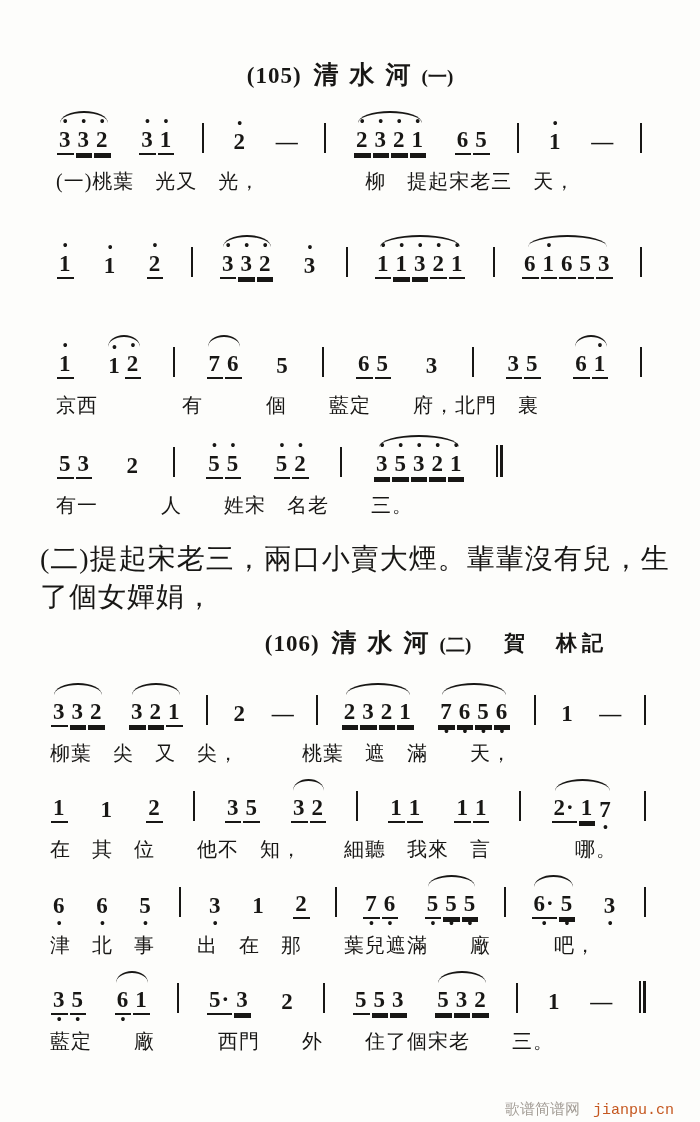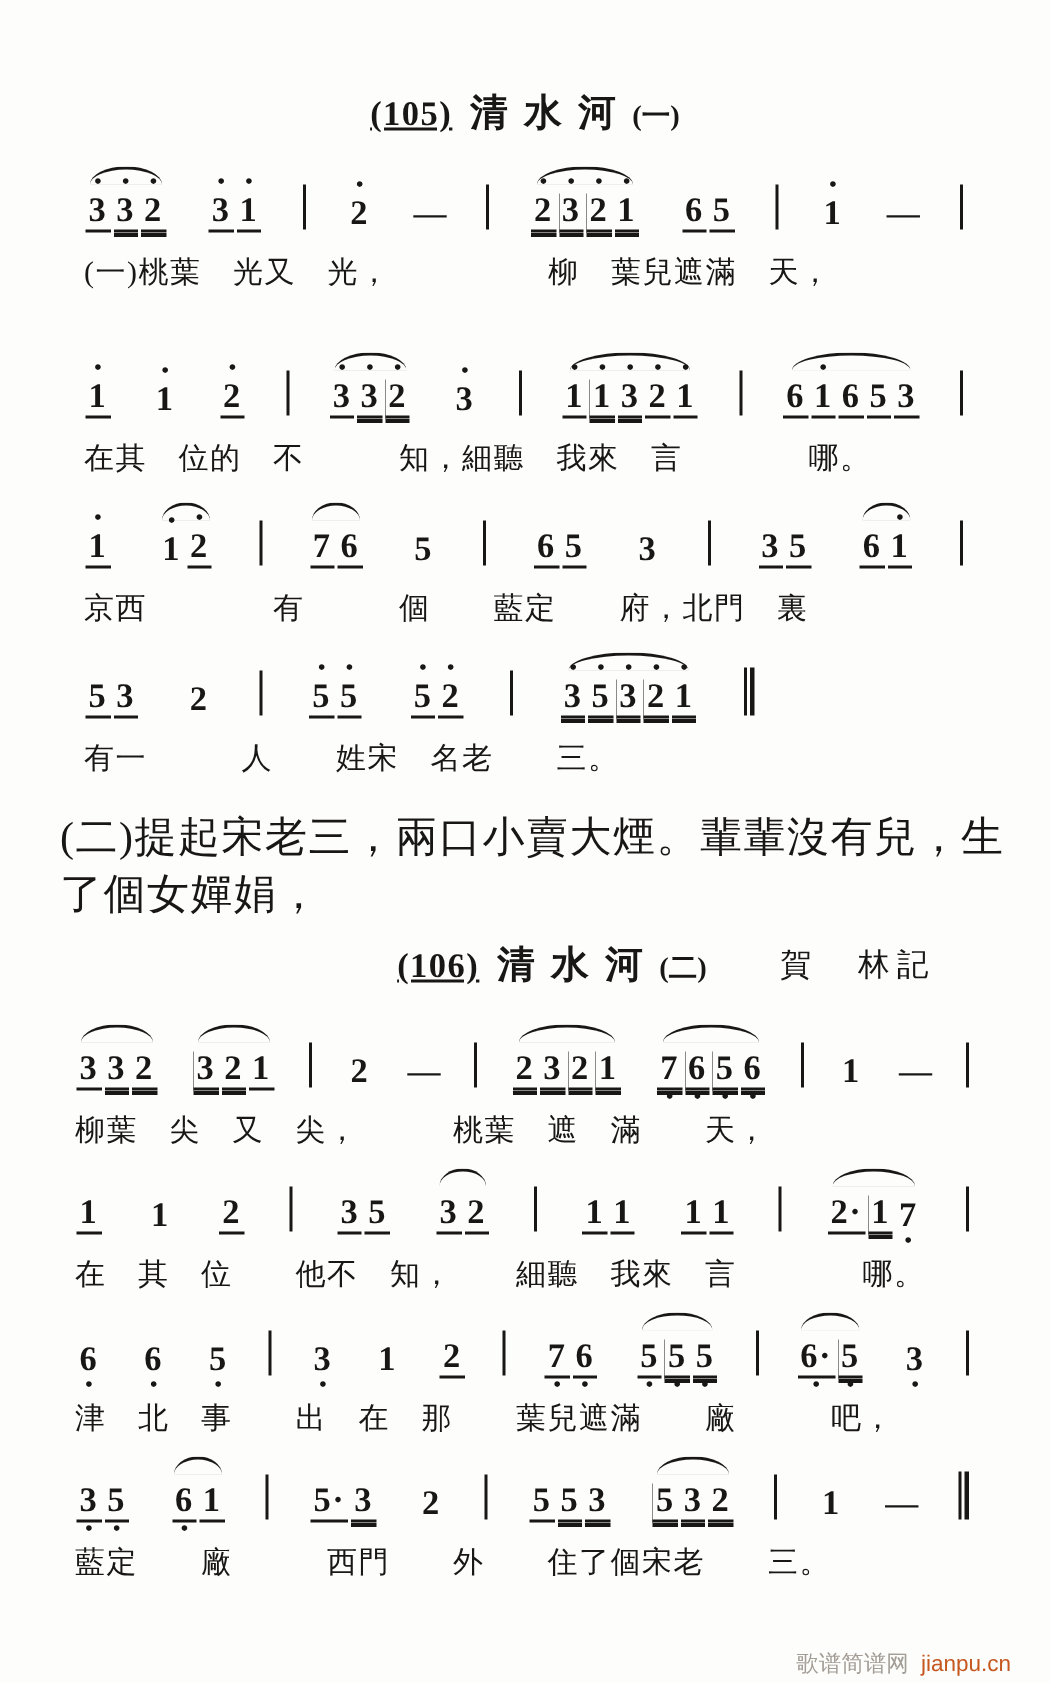--- a/index.html
+++ b/index.html
@@ -3,24 +3,24 @@
 <meta charset="utf-8">
 <style>
   html,body{margin:0;padding:0;background:#e9e9e6;}
   #page{position:relative;width:700px;height:1122px;margin:0 auto;background:#fdfdfb;
         font-family:"Liberation Serif","DejaVu Serif",serif;color:#181715;overflow:hidden;}
 
   
   .title-row{position:absolute;left:0;right:0;text-align:center;font-weight:bold;}
   #title-105{top:58px;}
   #title-106{top:626px;padding-left:36px;}
-  .t-num{font-size:23px;letter-spacing:1px;text-decoration:underline;}
+  .t-num{font-size:23px;letter-spacing:1px;}
   .t-name{font-size:25px;letter-spacing:11px;margin-left:12px;}
   .t-part{font-size:19px;}
-  .credit{position:absolute;right:76px;top:3px;font-size:21px;font-weight:normal;letter-spacing:5px;}
+  .credit{position:absolute;right:92px;top:3px;font-size:21px;font-weight:bold;letter-spacing:5px;}
 
   
   .lines{position:absolute;}
   #lines-105{top:112px;left:56px;width:586px;}
   #lines-106{top:684px;left:50px;width:596px;}
   .line{height:100px;}
   #lines-105 .line:nth-child(1){margin-bottom:24px;}
   #lines-105 .line:nth-child(4) .music-row{width:447px;}
   #lines-106 .line{height:96px;}
 
@@ -39,21 +39,21 @@
   .dash{font-size:22px;font-weight:bold;line-height:20px;margin-bottom:12px;}
 
   .lyric-row{font-size:20px;white-space:pre;margin-top:4px;letter-spacing:1px;}
 
   
   .verse{position:absolute;left:40px;top:540px;width:632px;font-size:28px;line-height:38px;letter-spacing:1px;}
   .verse .v2{padding-left:46px;}
 
   
   .watermark{position:absolute;top:1100px;right:26px;font-size:15px;
-             font-family:Liberation Sans, sans-serif;}
+             font-family:Liberation Mono, monospace;}
   .wm-gray{color:#a39d96;}
   .wm-link{color:#c5571f;margin-left:4px;text-decoration:none;}
 </style>
 </head>
 <body>
 
 <div id="page">
 
   <div class="title-row" id="title-105">
     <span class="t-num">(105)</span><span class="t-name">清水河</span><span class="t-part">(一)</span>
@@ -139,21 +139,21 @@
           <span class="grp">
             <span class="note">
               <span class="dt">•</span>
               <span class="val">1</span>
               <span class="dt">&nbsp;</span>
             </span>
           </span>
           <span class="dash">—</span>
           <span class="bar"></span>
         </div>
-        <div class="lyric-row">(一)桃葉　光又　光，　　　　　柳　葉兒遮滿　天，</div>
+        <div class="lyric-row">(一)桃葉　光又　光，　　　　　柳　提起宋老三　天，</div>
       </div>
       <div class="line">
         <div class="music-row">
           <span class="grp">
             <span class="note">
               <span class="dt">•</span>
               <span class="val ul1">1</span>
               <span class="dt">&nbsp;</span>
             </span>
           </span>
@@ -247,21 +247,20 @@
               <span class="dt">&nbsp;</span>
             </span>
             <span class="note">
               <span class="dt">&nbsp;</span>
               <span class="val ul1">3</span>
               <span class="dt">&nbsp;</span>
             </span>
           </span>
           <span class="bar"></span>
         </div>
-        <div class="lyric-row">在其　位的　不　　　知，細聽　我來　言　　　　哪。</div>
       </div>
       <div class="line">
         <div class="music-row">
           <span class="grp">
             <span class="note">
               <span class="dt">•</span>
               <span class="val ul1">1</span>
               <span class="dt">&nbsp;</span>
             </span>
           </span>

